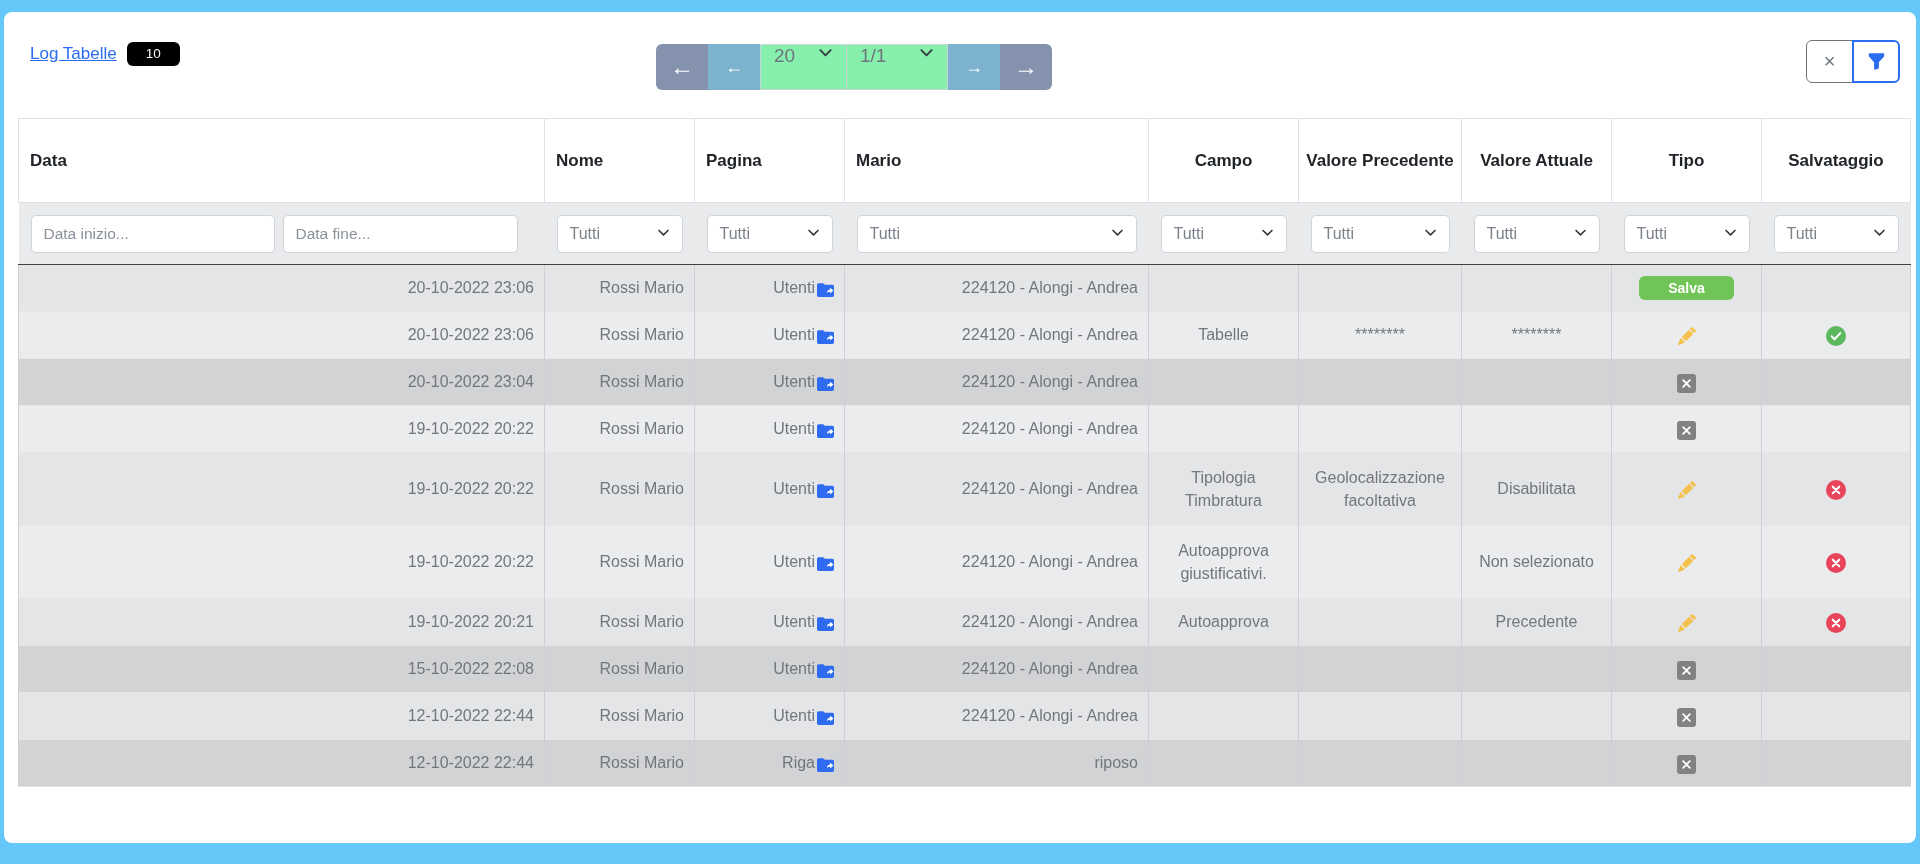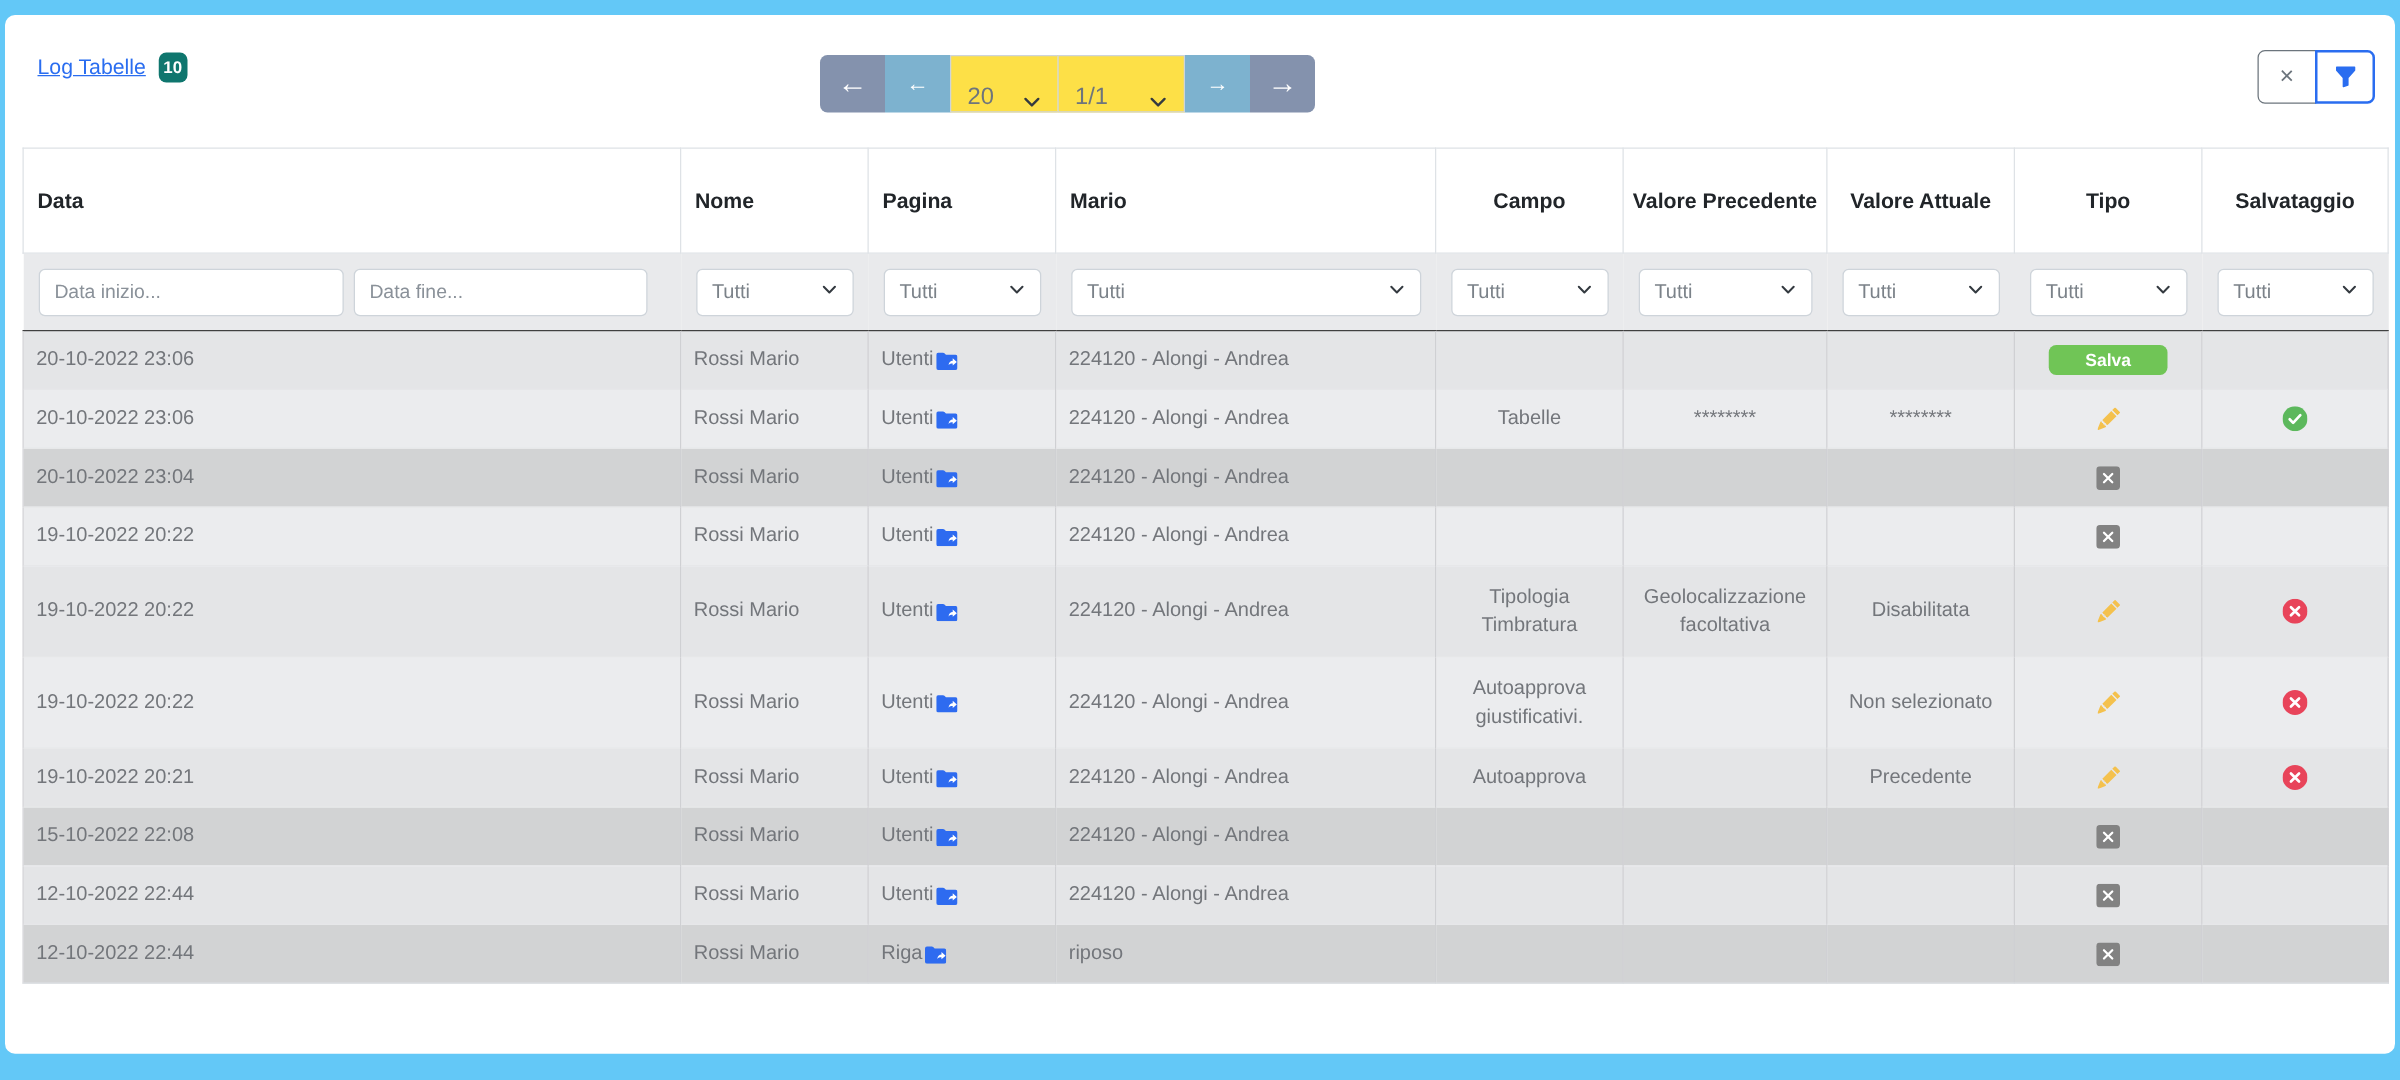--- a/index.html
+++ b/index.html
@@ -12,34 +12,34 @@
   }
   .content {
     position:absolute; left:4px; right:4px; top:12px; bottom:21px;
     background:#ffffff; border-radius:8px;
   }
   
   .topbar { position:relative; height:106px; }
   .link-wrap { position:absolute; left:26px; top:30px; display:flex; align-items:center; gap:10px; }
   .log-link { color:#2a6df0; font-size:17px; text-decoration:underline; cursor:pointer; }
   .count-badge {
-    background:#0f766e; color:#fff; font-weight:bold; font-size:13.5px;
-    padding:5px 4px; border-radius:6px; line-height:1;
+    background:#000000; color:#fff; font-weight:normal; font-size:13.5px;
+    padding:5px 19px; border-radius:6px; line-height:1;
   }
   .pager { position:absolute; left:652px; top:32px; height:46px; display:flex; }
   .pager-btn {
     width:52px; display:flex; align-items:center; justify-content:center;
     color:#fff; cursor:pointer; user-select:none;
   }
   .pager-btn.outer { background:#8492ad; font-size:24px; }
   .pager-btn.inner { background:#7db2cf; font-size:18px; }
   .pager-btn.first { border-radius:6px 0 0 6px; }
   .pager-btn.last  { border-radius:0 6px 6px 0; }
   .pager-select {
-    background:#fde047; border:1px solid #ced4da; display:flex; align-items:flex-end;
+    background:#86efac; border:1px solid #ced4da; display:flex; align-items:flex-start;
     justify-content:space-between; padding:0 13px; color:#6e757c; font-size:19px;
     cursor:pointer;
   }
   .pager-select.size { width:86px; border-right:none; }
   .pager-select.page { width:102px; }
   .pager-select .chev { display:flex; margin-left:10px; }
   .filter-group { position:absolute; right:16px; top:28px; height:43px; display:flex; }
   .clear-btn {
     width:47px; background:#fff; border:1px solid #6c757d; border-radius:6px 0 0 6px;
     display:flex; align-items:center; justify-content:center;
@@ -77,21 +77,21 @@
     font-size:16px; color:#73767b; padding:8px 10px; height:47px;
     border-left:1px solid #cfd0d3; border-right:1px solid #cfd0d3;
     border-top:1px solid #e6e7e9; vertical-align:middle; line-height:1.45;
     word-wrap:break-word;
   }
   tbody tr.tall td { height:73px; }
   tbody tr:last-child td { border-bottom:1px solid #dee2e6; }
   tbody tr.shade-a { background:#e4e5e7; }
   tbody tr.shade-b { background:#ebecee; }
   tbody tr.shade-dark { background:#d2d3d4; }
-  td.al-left { text-align:left; }
+  td.al-left { text-align:right; }
   td.al-center { text-align:center; }
   .salva-badge {
     display:inline-block; background:#70c556; color:#fff; font-weight:bold;
     font-size:14px; padding:4px 29px; border-radius:6px; line-height:1.2;
   }
   .cell-icon { display:inline-flex; vertical-align:middle; }
   .pagina-icon { margin-left:2px; }
 </style>
 </head>
 <body>

